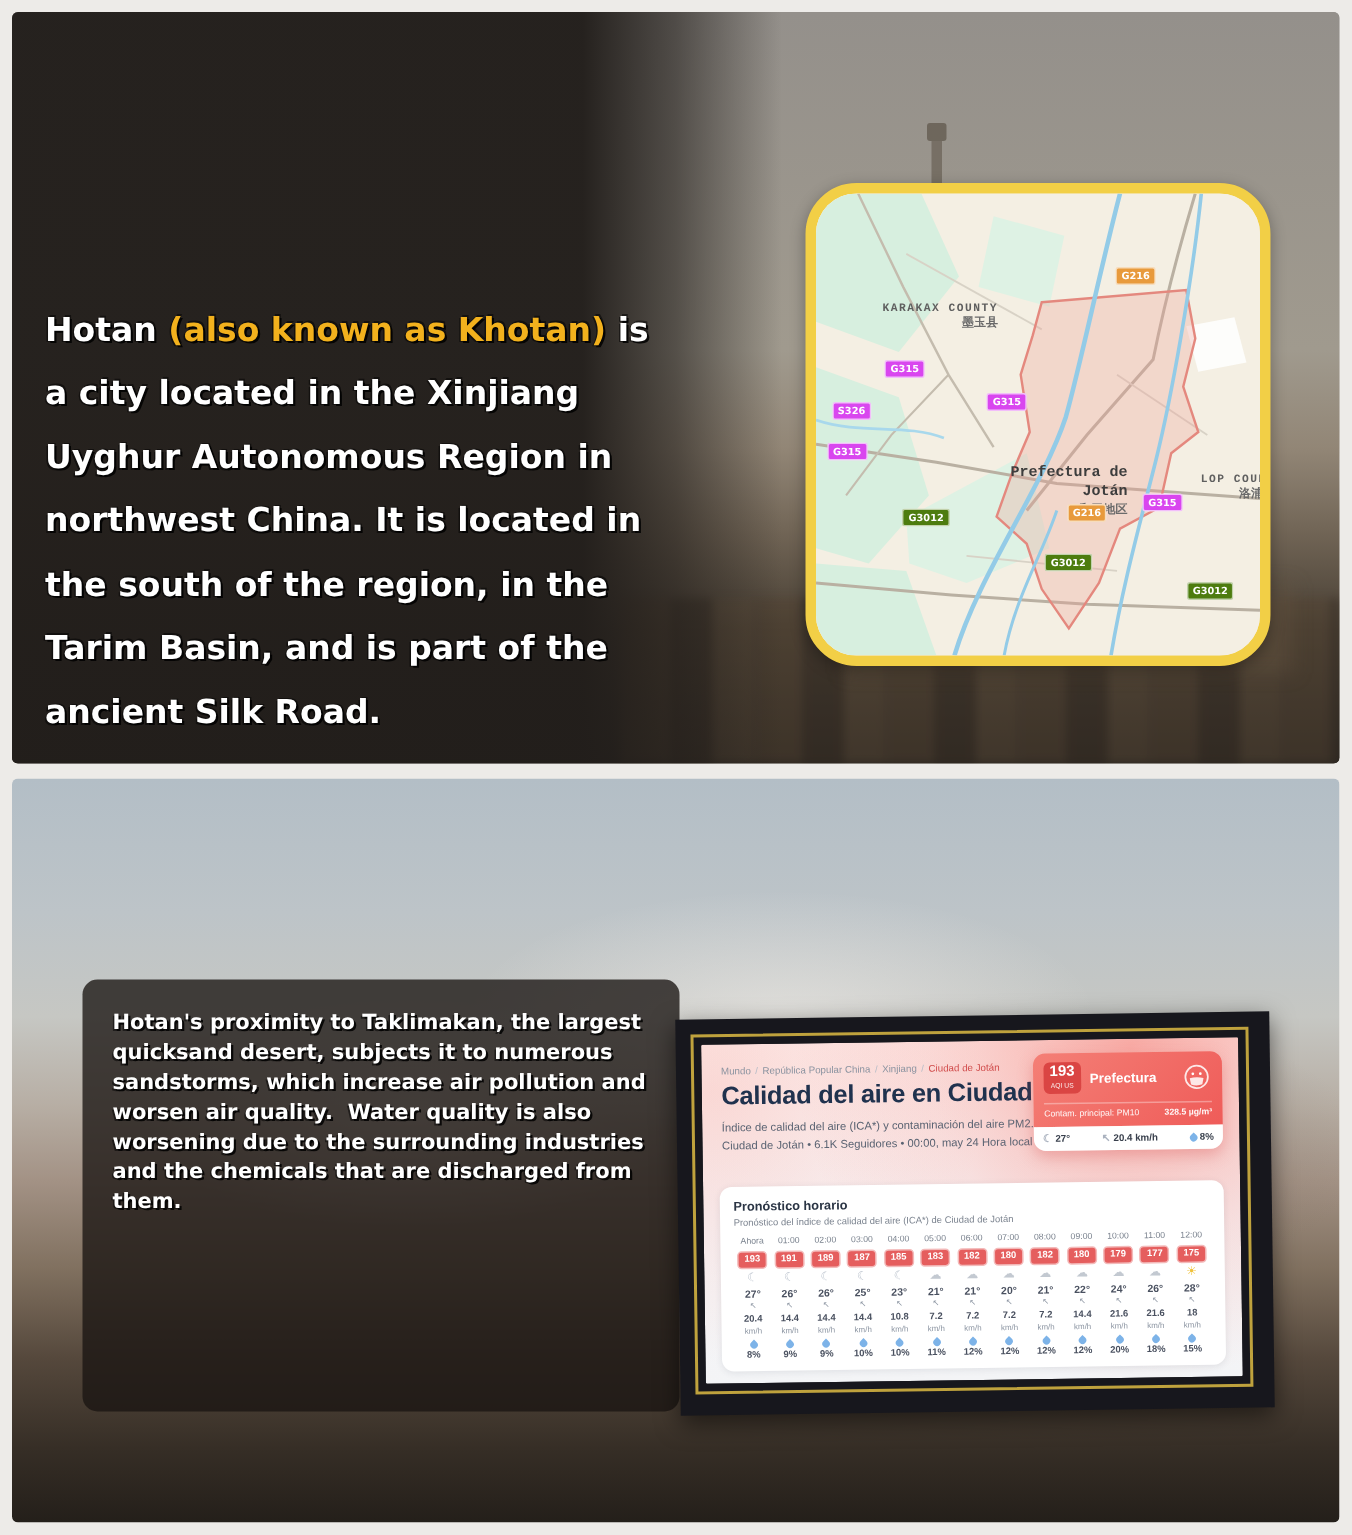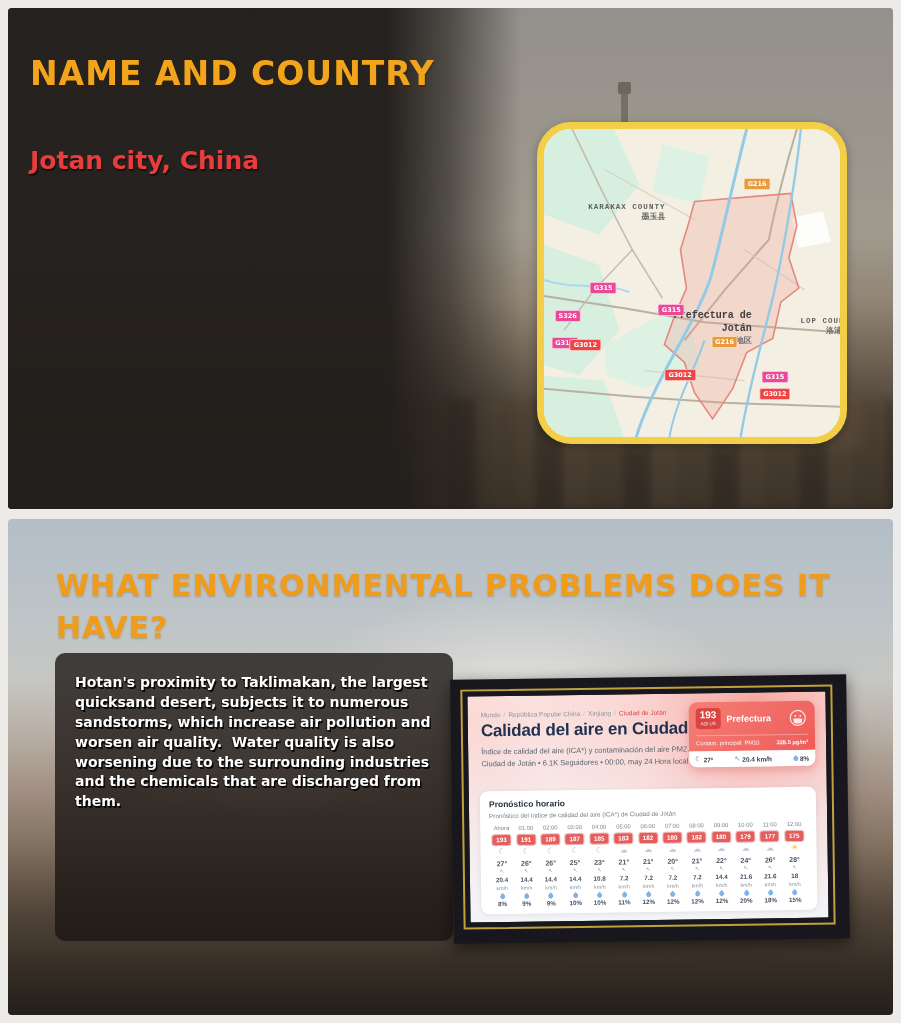--- a/index.html
+++ b/index.html
@@ -32,23 +32,23 @@
   .map-card{position:absolute;left:529px;top:114px;width:296px;height:308px;background:#f4efe3;
     border:7px solid #f2cf46;border-radius:34px;overflow:hidden;box-shadow:0 3px 10px rgba(0,0,0,0.3);}
   .map-card svg{position:absolute;inset:0;width:100%;height:100%;}
   .map-overlay{position:absolute;inset:0;padding-left:48px;}
   .map-label{position:absolute;transform:translate(-50%,-50%);text-align:right;color:#5f5f5f;
     font-size:7.5px;font-weight:bold;letter-spacing:1px;line-height:1.35;white-space:nowrap;font-family:Liberation Mono, monospace;}
   .map-label .cjk{font-size:8px;letter-spacing:0;color:#6b6b6b;}
   .map-label.big{font-size:10px;color:#3d3d3d;letter-spacing:0;white-space:normal;width:78px;margin-top:23px;}
   .map-badge{position:absolute;transform:translate(-50%,-50%);font-size:6.5px;font-weight:bold;color:#fff;
     padding:1px 3px;border-radius:2px;border:1px solid rgba(255,255,255,0.65);white-space:nowrap;}
-  .map-badge.red{background:#ec4899;margin-top:42px;}
+  .map-badge.red{background:#d946ef;}
   .map-badge.orange{background:#e89a3c;}
-  .map-badge.green{background:#ef4444;}
+  .map-badge.green{background:#4d7c0f;margin-left:32px;}
   
   .slide2{top:519px;height:496px;
     background:
       radial-gradient(ellipse 300px 120px at 58% 32%,rgba(248,244,240,0.5),transparent 70%),
       radial-gradient(ellipse 260px 110px at 30% 45%,rgba(240,232,226,0.45),transparent 70%),
       radial-gradient(ellipse 280px 130px at 80% 50%,rgba(120,104,92,0.35),transparent 70%),
       linear-gradient(180deg,#b3bec6 0%,#bdc4c8 18%,#c6c7c3 32%,#b7aea4 44%,#a39285 54%,#80705f 66%,#55483c 78%,#362e26 90%,#241f1a 100%);}
   .s2-title{position:absolute;left:48px;top:46px;width:800px;font-size:30px;font-weight:bold;letter-spacing:1px;
     color:#ef9c1d;line-height:1.4;text-shadow:0 1px 2px rgba(90,60,10,0.25);}
   .s2-box{position:absolute;left:47px;top:134px;width:358px;height:248px;background:rgba(25,21,18,0.78);
@@ -110,22 +110,21 @@
 </head>
 <body>
 
 <div class="slide slide1">
   <div class="s1-photo-haze"></div>
   <div class="tower"></div>
   <div class="bld1"></div>
   <div class="bld2"></div>
   <div class="dark-left"></div>
 
-  <div class="s1-title">NAME AND COUNTRY</div>
-  <div class="s1-sub">Jotan city, China</div>
+  <div class="s1-body"><span>Hotan </span><span class="hl">(also known as Khotan)</span><span> is a city located in the Xinjiang Uyghur Autonomous Region in northwest China. It is located in the south of the region, in the Tarim Basin, and is part of the ancient Silk Road.</span></div>
 
   <div class="map-card">
     <svg viewBox="0 0 295 306" preserveAspectRatio="none">
       <rect x="0" y="0" width="295" height="306" fill="#f4efe3"></rect>
       <path d="M0,0 L70,0 L95,55 L55,105 L0,85 Z" fill="#d7efdf"></path>
       <path d="M118,15 L165,28 L155,75 L108,62 Z" fill="#def2e4"></path>
       <path d="M0,115 L55,135 L75,200 L35,245 L0,235 Z" fill="#d7efdf"></path>
       <path d="M60,215 L140,172 L155,235 L100,258 L62,245 Z" fill="#def2e4"></path>
       <path d="M0,245 L60,250 L80,306 L0,306 Z" fill="#d7efdf"></path>
       <path d="M246,88 L278,82 L286,112 L254,118 Z" fill="#fdfdfb"></path>
@@ -168,21 +167,20 @@
         <span class="map-badge orange" style="left: 61%; top: 69%;">G216</span>
         <span class="map-badge red" style="left: 78%; top: 67%;">G315</span>
         <span class="map-badge green" style="left: 14%; top: 70%;">G3012</span>
         <span class="map-badge green" style="left: 46%; top: 80%;">G3012</span>
         <span class="map-badge green" style="left: 78%; top: 86%;">G3012</span>
       </div>
   </div>
 </div>
 
 <div class="slide slide2">
-  <div class="s2-title">WHAT ENVIRONMENTAL PROBLEMS DOES IT HAVE?</div>
 
   <div class="s2-box">
     <div class="s2-body">Hotan's proximity to Taklimakan, the largest quicksand desert, subjects it to numerous sandstorms, which increase air pollution and worsen air quality.  Water quality is also worsening due to the surrounding industries and the chemicals that are discharged from them.</div>
   </div>
 
   <div class="aq-frame">
     <div class="aq-frame-inner">
       <div class="aq-content">
 
         <div class="aq-bc">

